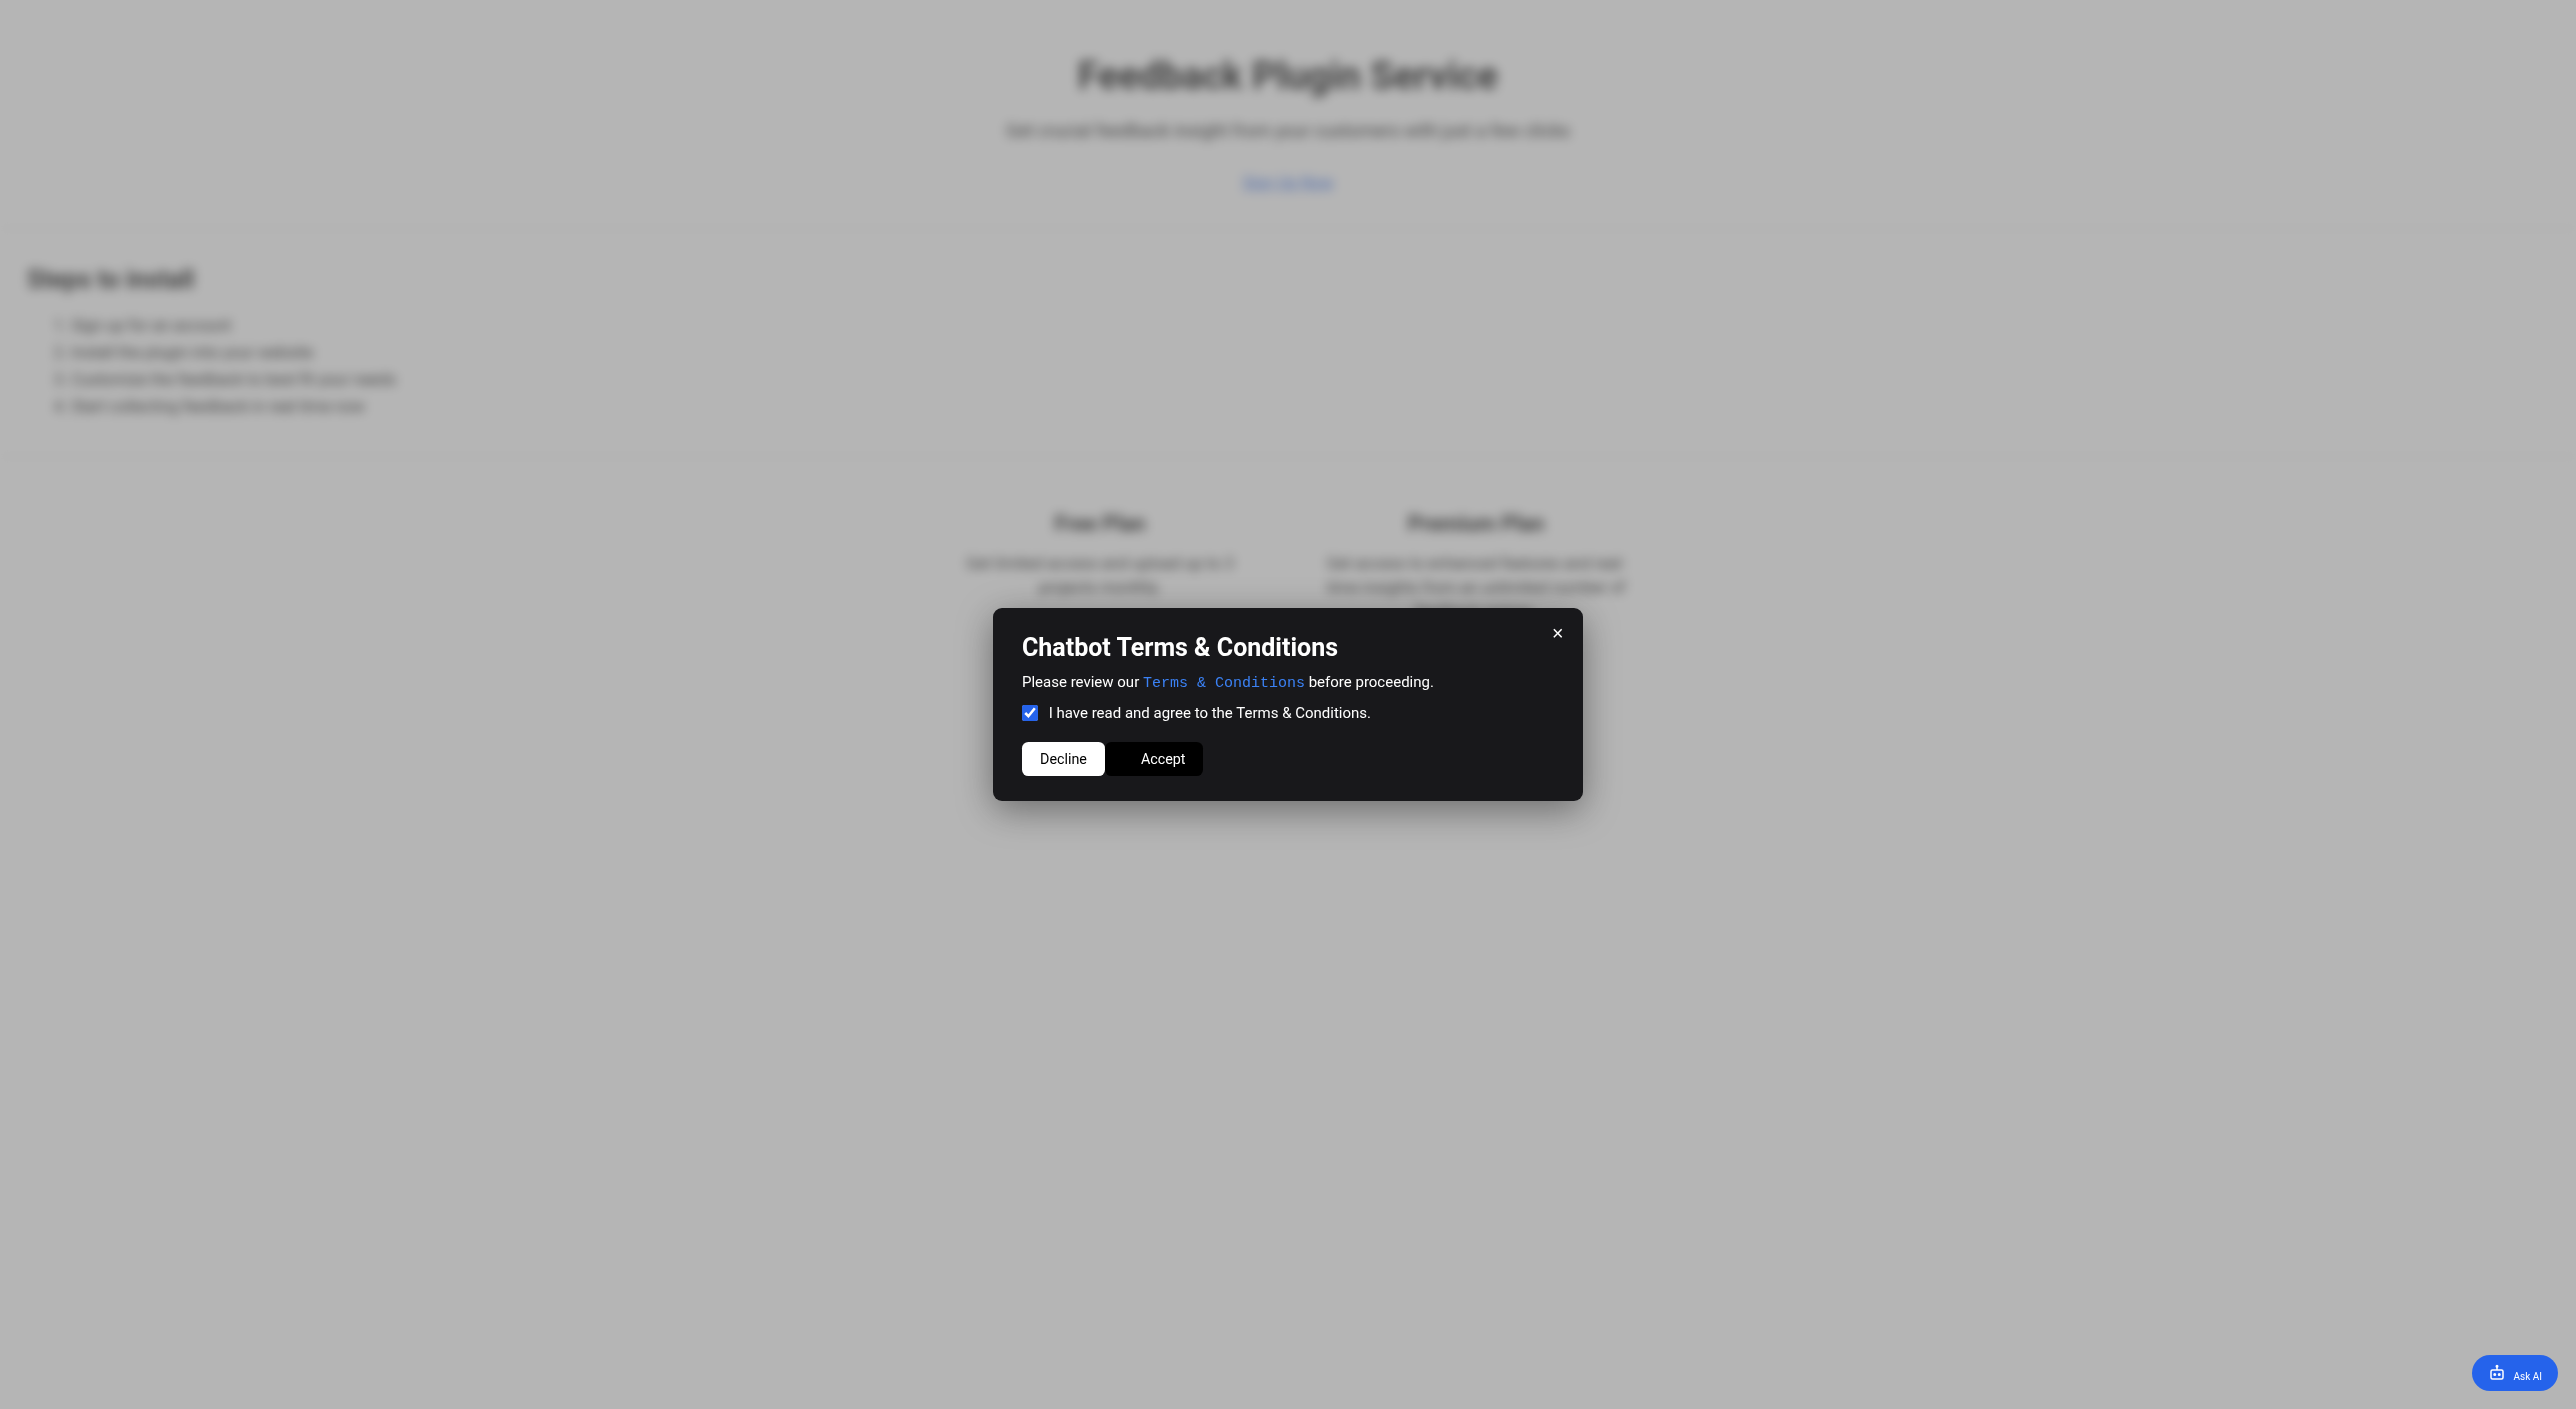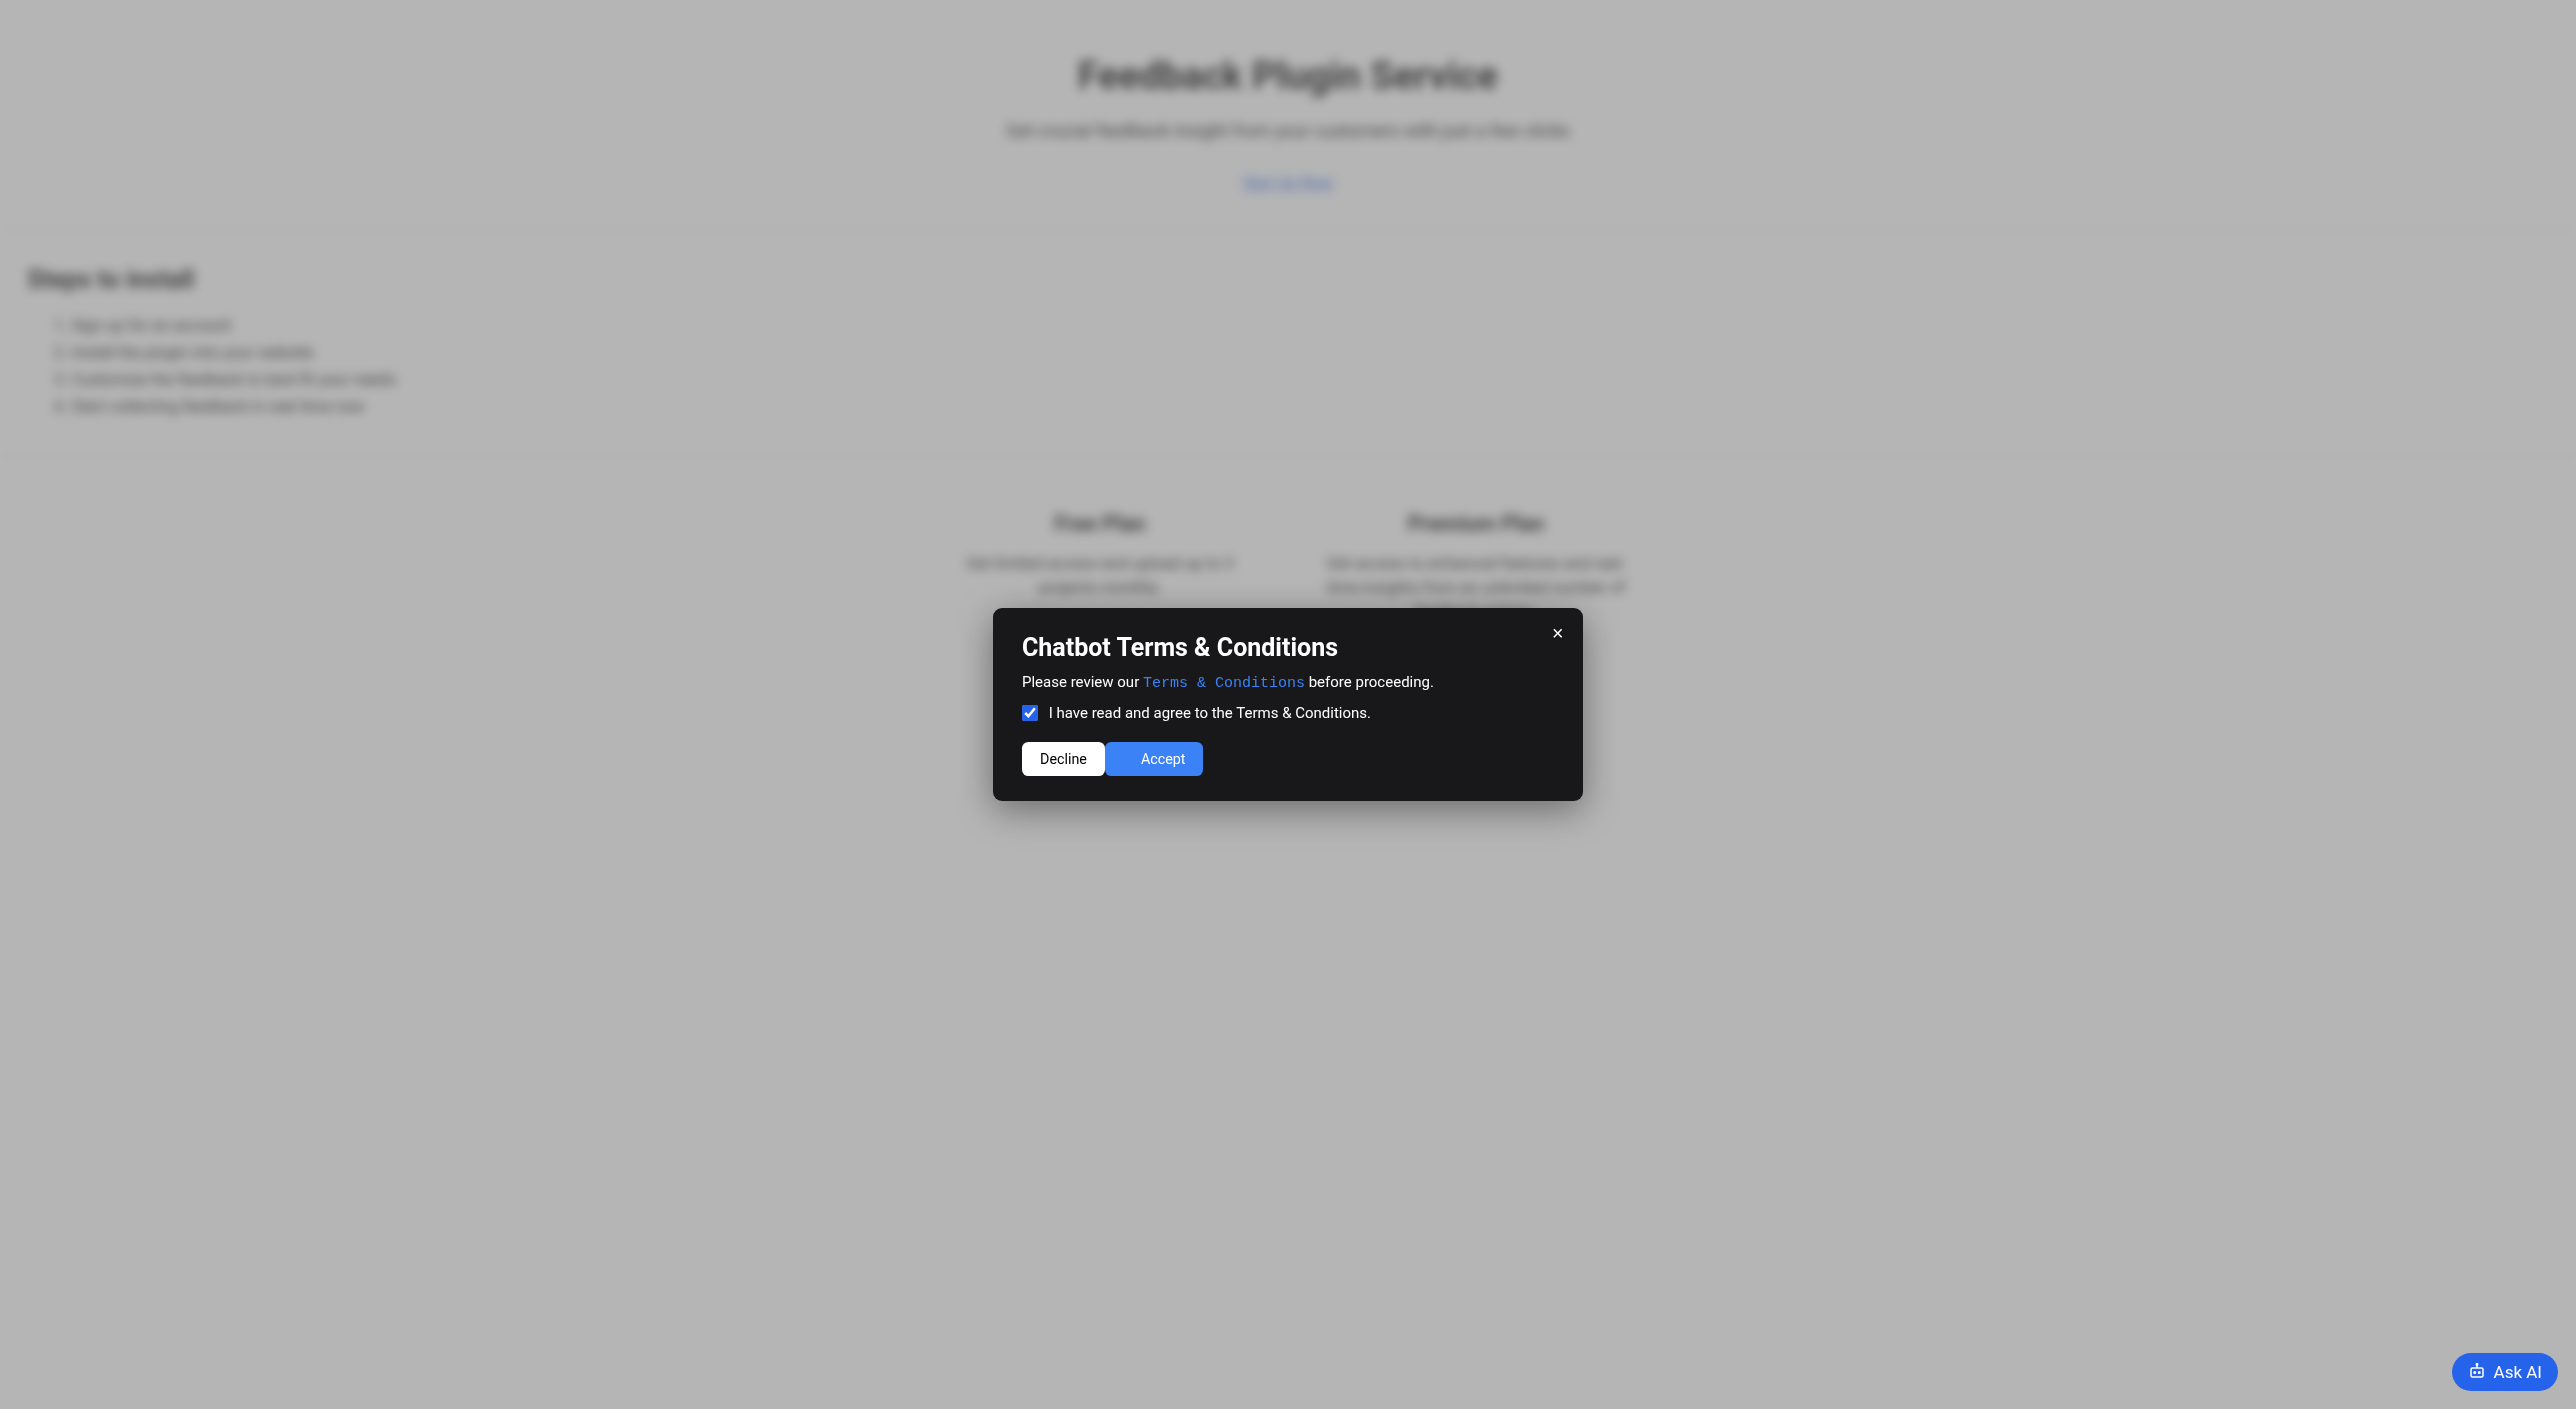--- a/index.html
+++ b/index.html
@@ -182,38 +182,38 @@
       cursor: pointer;
       font-family: inherit;
     }
 
     .btn-decline {
       background: #fff;
       color: #000;
     }
 
     .btn-accept {
-      background: #3b82f6;
+      background: #000000;
       color: #fff;
       padding-left: 36px;
     }
 
     
     .ask-ai {
       position: fixed;
       bottom: 18px;
       right: 18px;
       background: #2563eb;
       color: #fff;
       border: none;
       border-radius: 894px;
       padding: 9px 16px;
-      font-size: 17px;
-      display: flex;
-      align-items: flex-start;
+      font-size: 10px;
+      display: flex;
+      align-items: flex-end;
       gap: 7.2px;
       cursor: pointer;
       z-index: 2000;
       font-family: inherit;
     }
 
     .ask-ai svg {
       width: 18px;
       height: 18px;
       fill: none;

